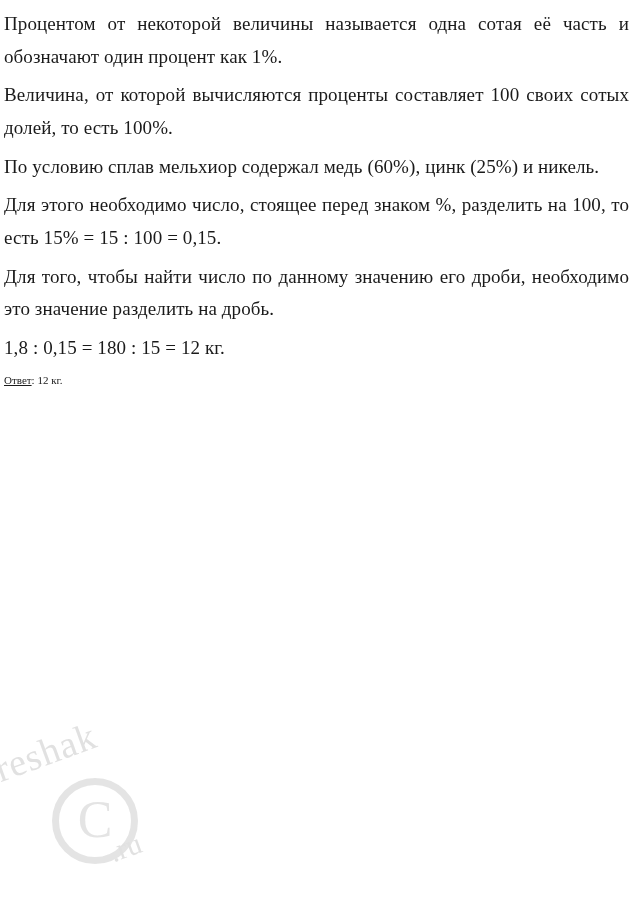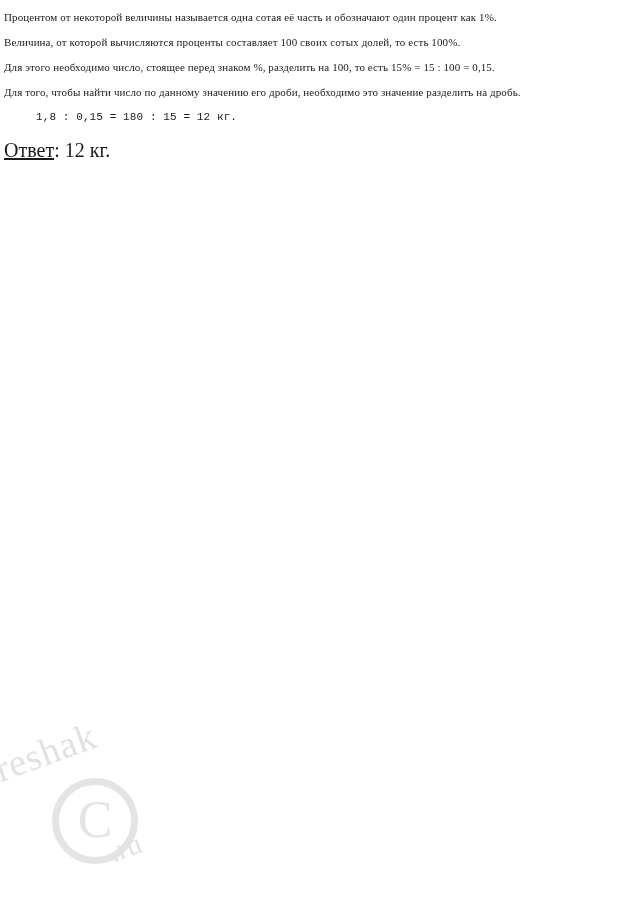--- a/index.html
+++ b/index.html
@@ -16,36 +16,35 @@
     color: #1a1a1a;
   }
   #page {
     position: relative;
     width: 635px;
     height: 909px;
     box-sizing: border-box;
     padding: 8px 6px 0 4px;
   }
   .para {
-    font-size: 11px;
+    font-size: 19px;
     line-height: 1.72;
     text-align: justify;
     text-justify: inter-word;
     margin: 0 0 6px 0;
     letter-spacing: 0.1px;
   }
   .para.nojust {
     text-align: left;
   }
   .math {
-    font-family: Liberation Mono, monospace;
-    margin-left: 32px;
+    font-family: Liberation Serif, serif;
   }
   .answer {
-    font-size: 20px;
+    font-size: 11px;
     line-height: 1.72;
     text-align: left;
     margin: 0;
   }
   .answer-label {
     text-decoration: none;
   }
   .watermark {
     position: absolute;
     left: 0;
@@ -100,20 +99,21 @@
     transform-origin: left center;
   }
 </style>
 </head>
 <body>
 
 <div id="page">
 
   <p class="para">Процентом от некоторой величины называется одна сотая её часть и обозначают один процент как 1%.</p>
   <p class="para">Величина, от которой вычисляются проценты составляет 100 своих сотых долей, то есть 100%.</p>
+  <p class="para">По условию сплав мельхиор содержал медь (60%), цинк (25%) и никель.</p>
   <p class="para">Для этого необходимо число, стоящее перед знаком %, разделить на 100, то есть  15% = 15 : 100 = 0,15.</p>
   <p class="para">Для того, чтобы найти число по данному значению его дроби, необходимо это значение разделить на дробь.</p>
   <p class="para nojust math">1,8 : 0,15 = 180 : 15 = 12  кг.</p>
 
   <p class="answer"><span class="answer-label" style="text-decoration: underline;">Ответ</span><span>: 12 кг.</span></p>
 
   <div class="watermark">
     <div class="wm-text">reshak</div>
     <div class="wm-c"></div>
     <div class="wm-ru">.ru</div>

